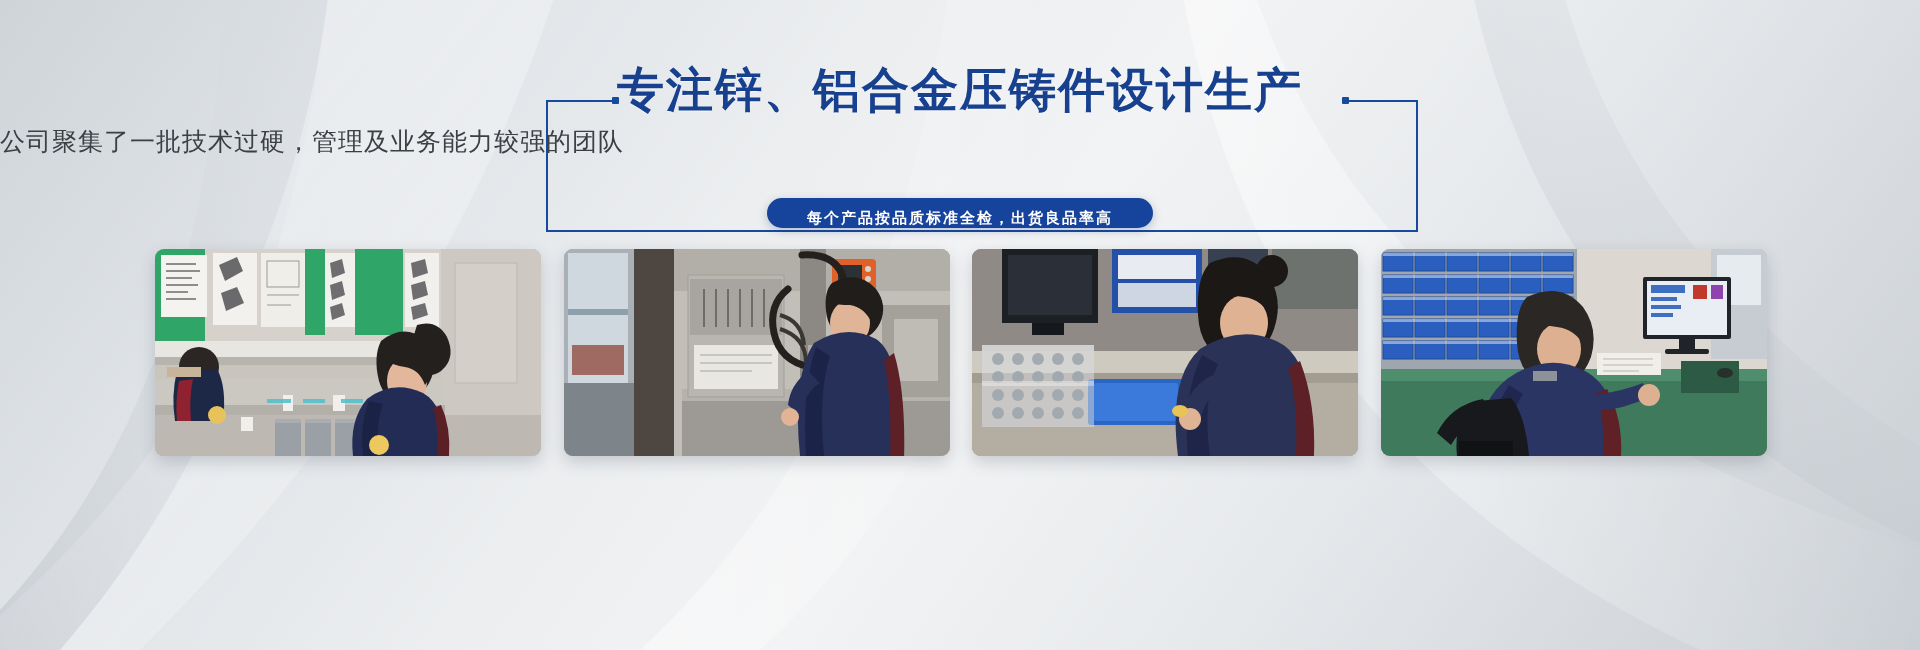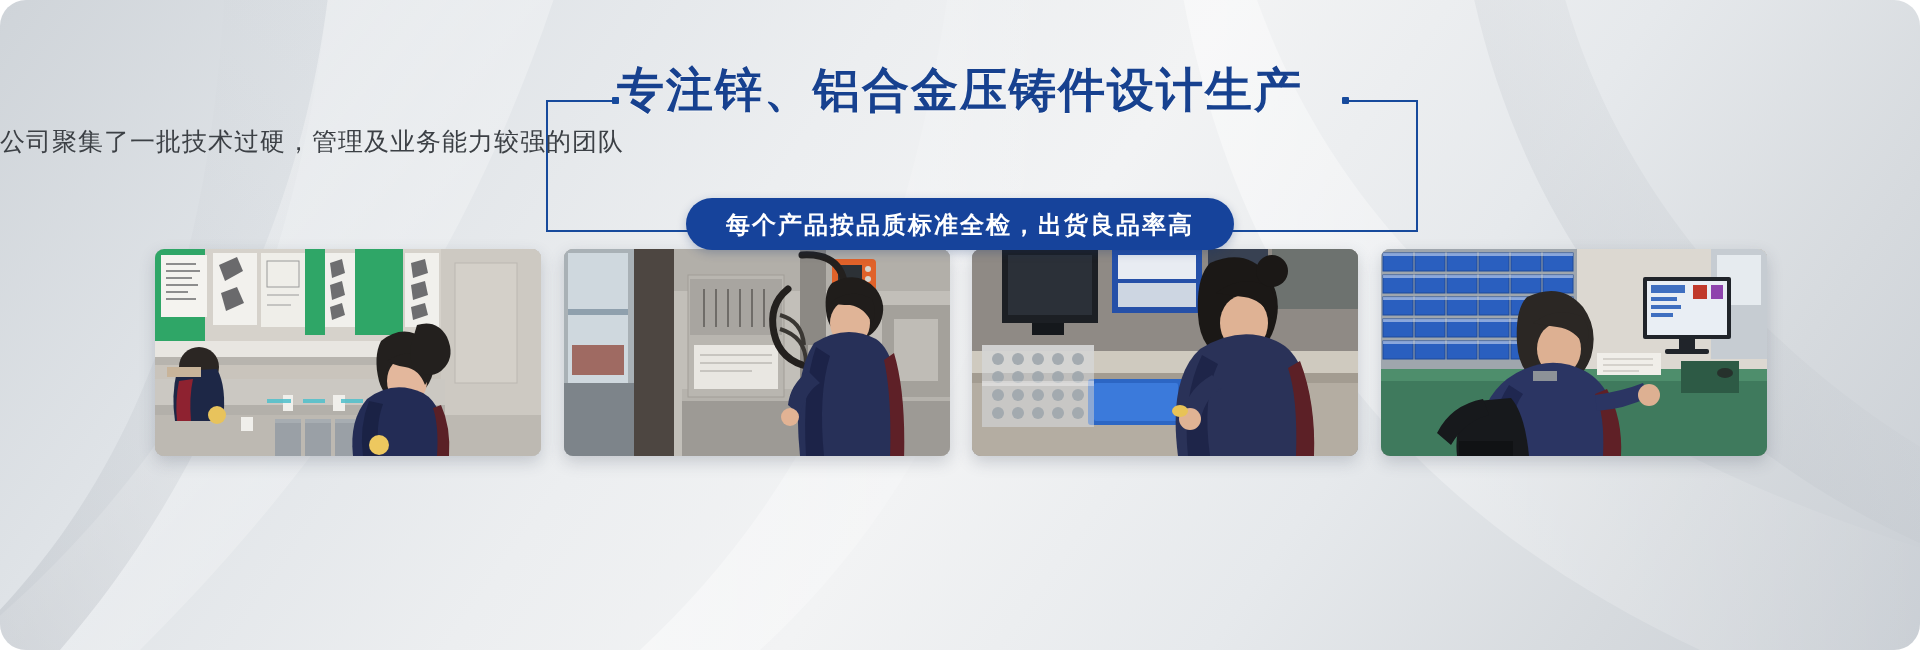--- a/index.html
+++ b/index.html
@@ -8,21 +8,20 @@
     font-family: "Liberation Sans", "DejaVu Sans", sans-serif;
     overflow: hidden;
   }
   .banner {
     position: relative;
     width: 1920px; height: 650px;
     background: linear-gradient(125deg,
         #cfd4d9 0%, #dfe3e7 18%, #eceef0 38%,
         #f2f3f4 52%, #e6e9ec 70%, #d6dade 86%, #c9ced4 100%);
     overflow: hidden;
-    border-radius: 26px;
   }
 
   
   .swoosh { position: absolute; pointer-events: none; }
   .sw-svg { position: absolute; inset: 0; width: 1920px; height: 650px; }
 
   
   .bracket {
     position: absolute;
     left: 546px; top: 100px;
@@ -67,25 +66,25 @@
     text-align: left;
     font-size: 25px;
     letter-spacing: 1px;
     color: #3c4045;
     line-height: 1.5;
   }
   .pill {
     position: absolute; z-index: 7;
     left: 50%; transform: translateX(-50%);
     top: 198px;
-    padding: 11px 40px 9px;
+    padding: 11px 40px 0;
     background: #16439b;
     border-radius: 26px;
     color: #ffffff;
-    font-size: 24px;
+    font-size: 15px;
     font-weight: bold;
     letter-spacing: 2px;
     white-space: nowrap;
     box-shadow: 0 3px 10px rgba(14,48,110,.25);
   }
 
   
   .photos {
     position: absolute; z-index: 6;
     left: 155px; top: 249px;

